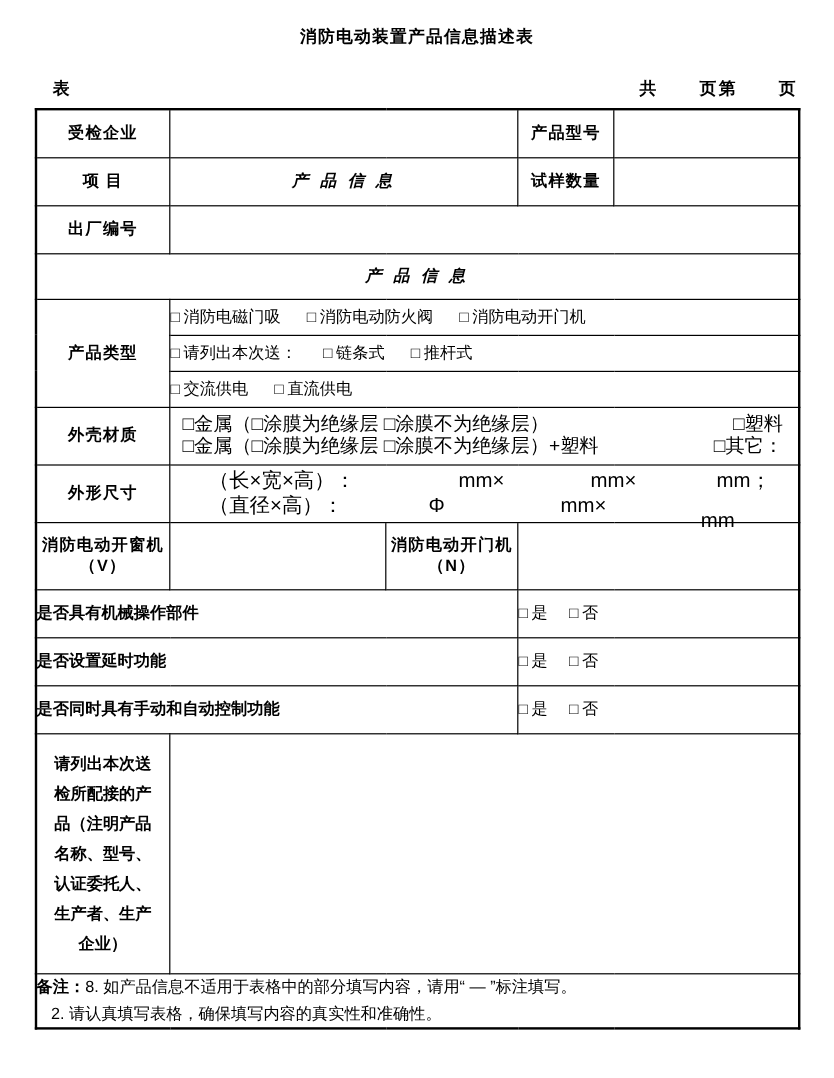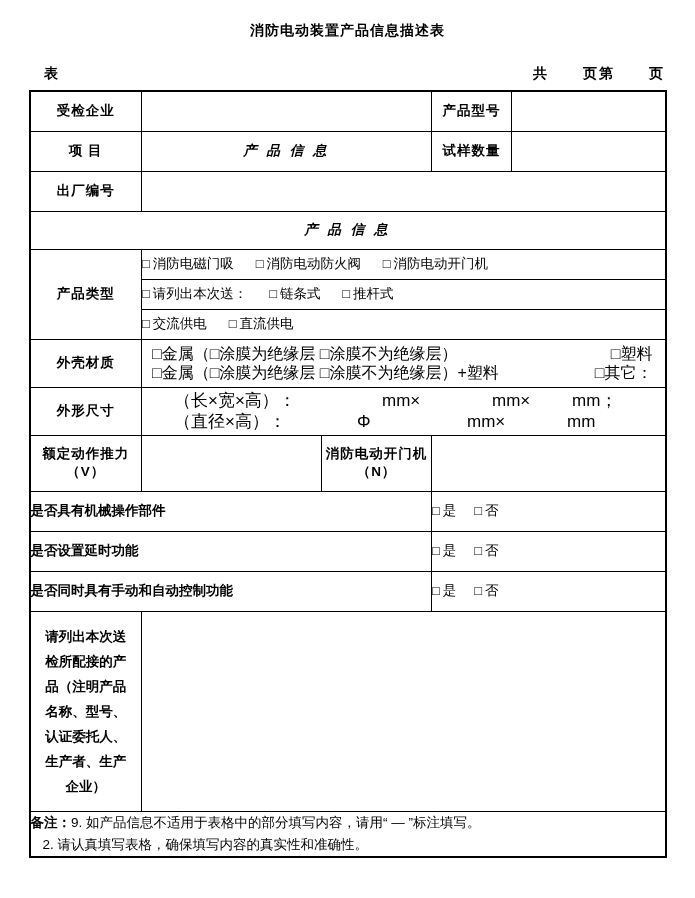--- a/index.html
+++ b/index.html
@@ -114,24 +114,24 @@
     margin-right: 12px;
   }
   .dim-line {
     font-size: 17px;
     line-height: 21px;
     position: relative;
     padding-left: 32px;
   }
   .dim-line .u1 { position: absolute; left: 240px; }
   .dim-line .u2 { position: absolute; left: 350px; }
-  .dim-line .u3 { position: absolute; left: 430px; text-align: center; }
+  .dim-line .u3 { position: absolute; left: 455px; text-align: center; }
   .dim-line .phi { position: absolute; left: 215px; }
   .dim-line .d2 { position: absolute; left: 325px; }
-  .dim-line .d3 { position: absolute; left: 425px; }
+  .dim-line .d3 { position: absolute; left: 442px; margin-top: 12px; }
   .q-label {
     text-align: left;
     font-weight: bold;
     font-size: 14.5px;
   }
   .yn {
     padding-left: 10px;
     font-size: 13px;
     white-space: nowrap;
   }
@@ -256,21 +256,21 @@
           <span>（直径×高）：</span>
           <span class="phi">Φ</span>
           <span class="d2">mm×</span>
           <span class="d3">mm</span>
         </div>
       </td>
     </tr>
 
     <tr class="h56">
       <td class="lbl">
-        <div>额定动作推力</div>
+        <div>消防电动开窗机</div>
         <div>（V）</div>
       </td>
       <td class="blank"></td>
       <td class="lbl">
         <div>消防电动开门机</div>
         <div>（N）</div>
       </td>
       <td colspan="2" class="blank"></td>
     </tr>
 
@@ -307,21 +307,21 @@
         <div>认证委托人、</div>
         <div>生产者、生产</div>
         <div>企业）</div>
       </td>
       <td colspan="4" class="blank"></td>
     </tr>
 
     <tr>
       <td colspan="5" class="note">
         <div>
-          <b>备注：</b><span>9. 如产品信息不适用于表格中的部分填写内容，请用“ — ”标注填写。</span>
+          <b>备注：</b><span>8. 如产品信息不适用于表格中的部分填写内容，请用“ — ”标注填写。</span>
         </div>
         <div class="l2">2. 请认真填写表格，确保填写内容的真实性和准确性。</div>
       </td>
     </tr>
 
   </tbody>
     </table>
 </div>
 
 </body></html>

